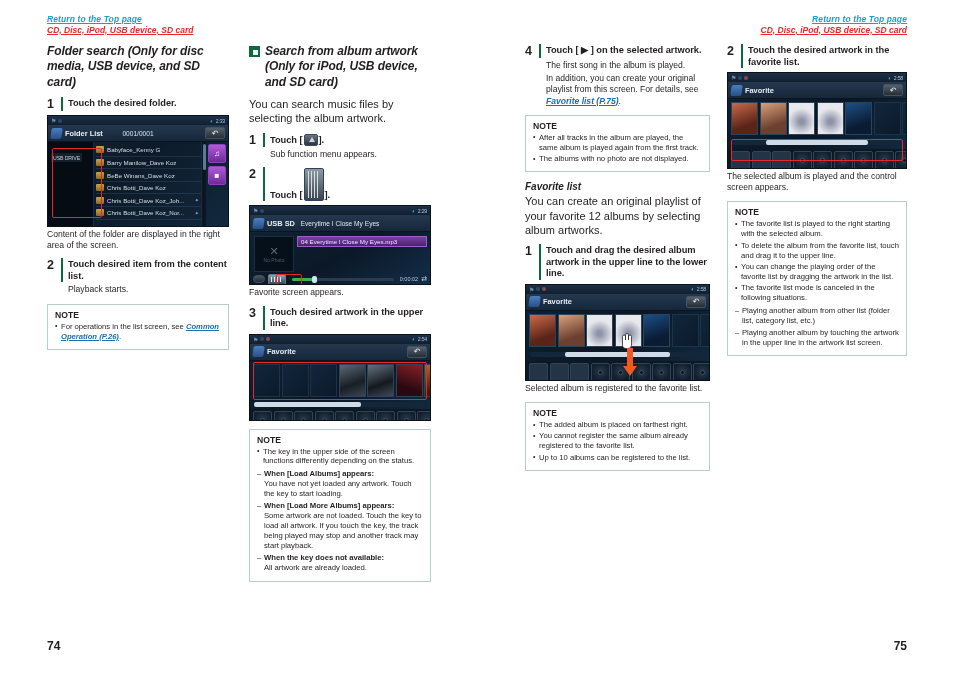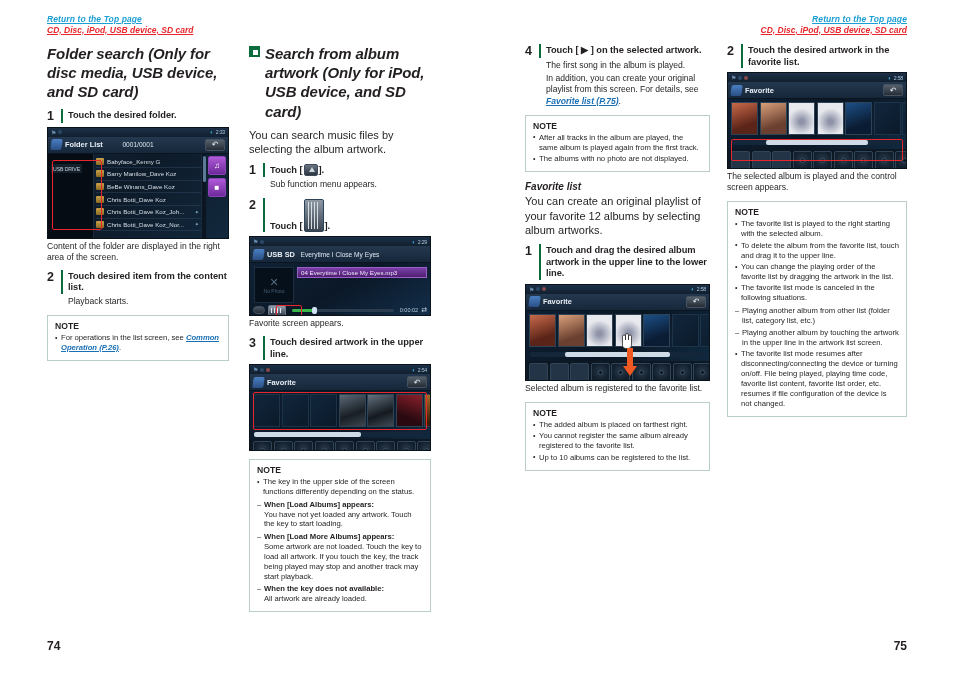--- a/index.html
+++ b/index.html
@@ -25,21 +25,21 @@
 
   
   .col { position: absolute; top: 44px; width: 182px; }
   #col1 { left: 47px; }
   #col2 { left: 249px; width: 182px; }
   #col3 { left: 525px; width: 185px; }
   #col4 { left: 727px; width: 180px; }
 
   
   h2.sec {
-    font-size: 15px; font-weight: bold; font-style: italic;
+    font-size: 12px; font-weight: bold; font-style: italic;
     line-height: 1.28; margin-bottom: 7px; letter-spacing: -.1px;
   }
   h2.sec.with-icon { padding-left: 16px; position: relative; }
   .sq-icon {
     position: absolute; left: 0; top: 2px;
     width: 11px; height: 11px;
     background: #0a6b3d;
     border: 1px solid #0a6b3d;
   }
   .sq-icon::after {
@@ -774,21 +774,20 @@
 
     <div class="note">
       <div class="note-title">NOTE</div>
       <ul>
         <li>The favorite list is played to the right starting with the selected album.</li>
         <li>To delete the album from the favorite list, touch and drag it to the upper line.</li>
         <li>You can change the playing order of the favorite list by dragging the artwork in the list.</li>
         <li>The favorite list mode is canceled in the following situations.</li>
         <li class="sub">Playing another album from other list (folder list, category list, etc.)</li>
         <li class="sub">Playing another album by touching the artwork in the upper line in the artwork list screen.</li>
-        <li>The favorite list mode resumes after disconnecting/connecting the device or turning on/off. File being played, playing time code, favorite list content, favorite list order, etc. resumes if file configuration of the device is not changed.</li>
       </ul>
     </div>
   </div>
 
   <div class="pagenum" id="pagenum-left">74</div>
   <div class="pagenum" id="pagenum-right">75</div>
 
 </div>
 
 </body></html>

